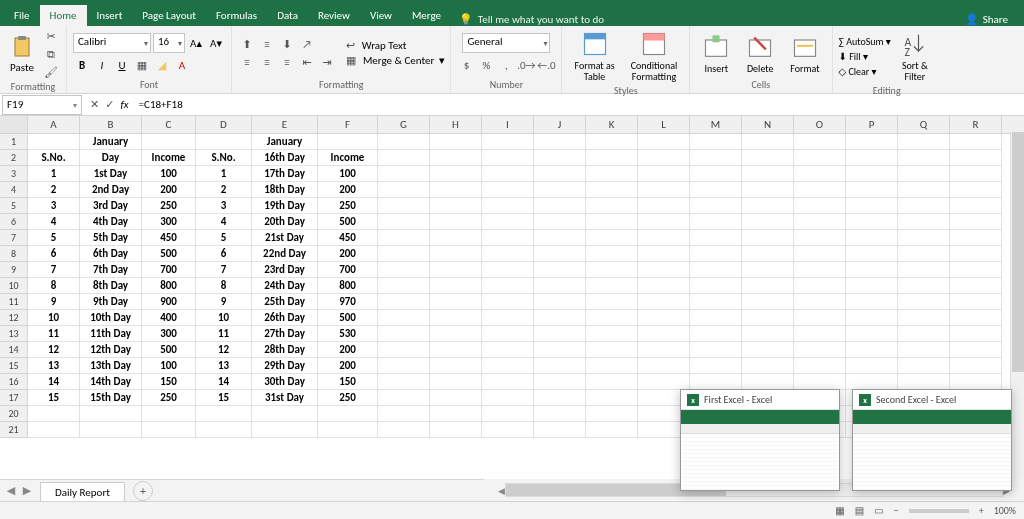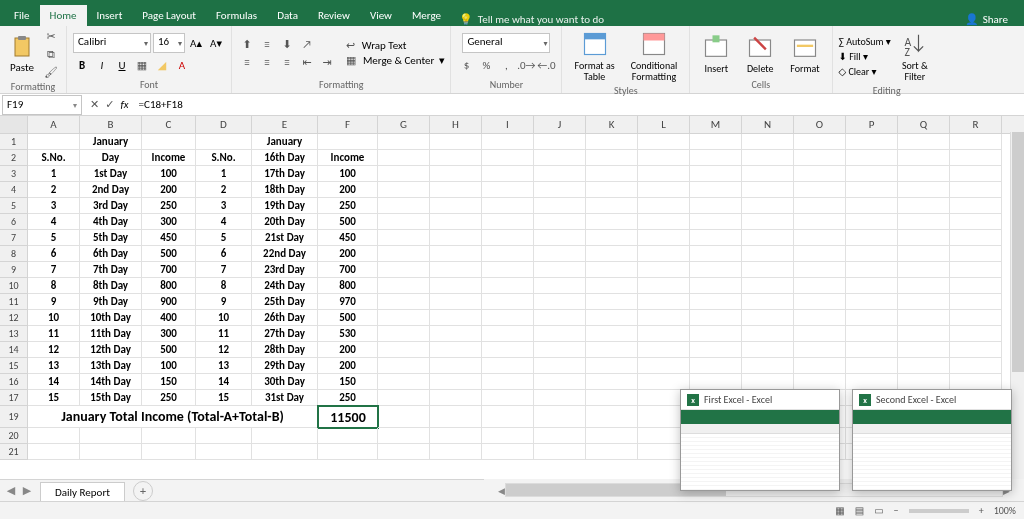--- a/index.html
+++ b/index.html
@@ -628,37 +628,20 @@
         <div class="cell" style="width: 52px;"></div>
         <div class="cell" style="width: 52px;"></div>
         <div class="cell" style="width: 52px;"></div>
         <div class="cell" style="width: 52px;"></div>
         <div class="cell" style="width: 52px;"></div>
         <div class="cell" style="width: 52px;"></div>
         <div class="cell" style="width: 52px;"></div>
         <div class="cell" style="width: 52px;"></div>
         <div class="cell" style="width: 52px;"></div>
       </div>
-      <div class="row row19">
-        <div class="rh">19</div>
-        <div class="cell bold" style="width: 290px; text-align: center;">January Total Income (Total-A+Total-B)</div>
-        <div class="cell bold active-cell" style="width: 60px; border: 1px solid rgb(153, 153, 153);">11500</div>
-        <div class="cell" style="width: 52px;"></div>
-        <div class="cell" style="width: 52px;"></div>
-        <div class="cell" style="width: 52px;"></div>
-        <div class="cell" style="width: 52px;"></div>
-        <div class="cell" style="width: 52px;"></div>
-        <div class="cell" style="width: 52px;"></div>
-        <div class="cell" style="width: 52px;"></div>
-        <div class="cell" style="width: 52px;"></div>
-        <div class="cell" style="width: 52px;"></div>
-        <div class="cell" style="width: 52px;"></div>
-        <div class="cell" style="width: 52px;"></div>
-        <div class="cell" style="width: 52px;"></div>
-      </div>
       <div class="row">
         <div class="rh">20</div>
         <div class="cell" style="width: 52px;"></div>
         <div class="cell" style="width: 62px;"></div>
         <div class="cell" style="width: 54px;"></div>
         <div class="cell" style="width: 56px;"></div>
         <div class="cell" style="width: 66px;"></div>
         <div class="cell" style="width: 60px;"></div>
         <div class="cell" style="width: 52px;"></div>
         <div class="cell" style="width: 52px;"></div>

